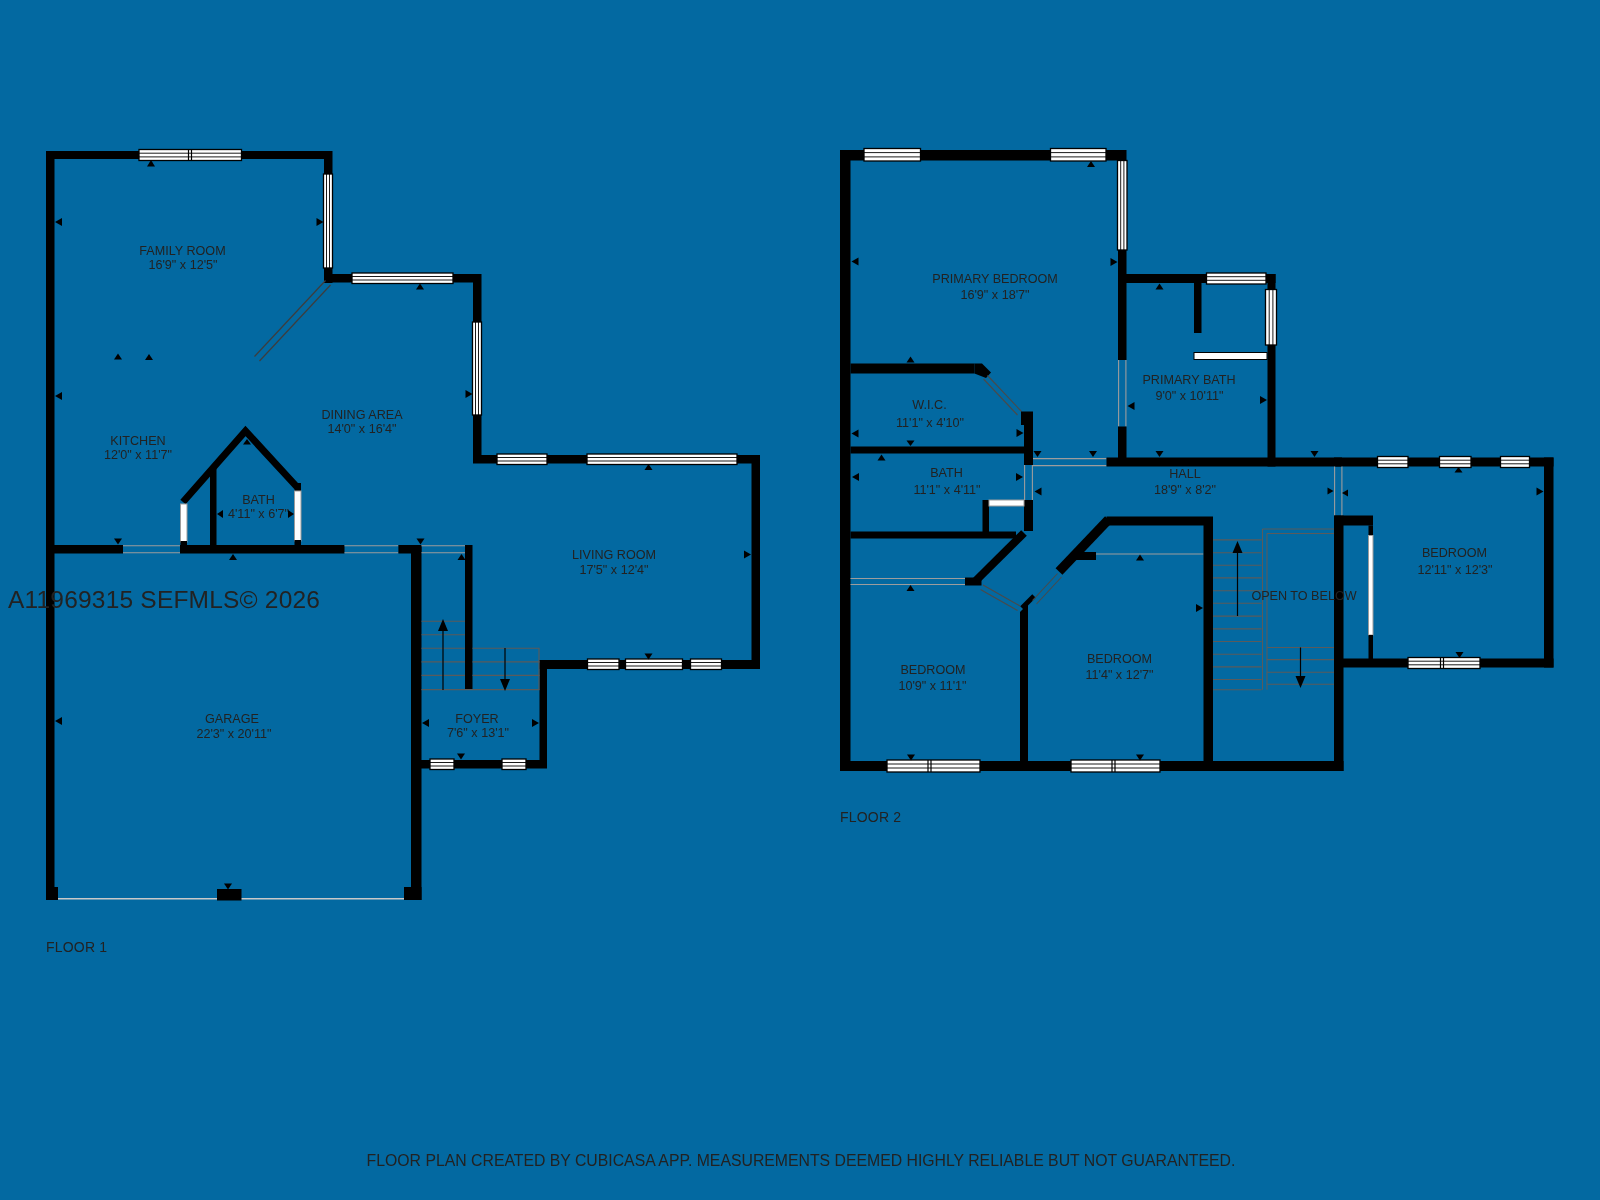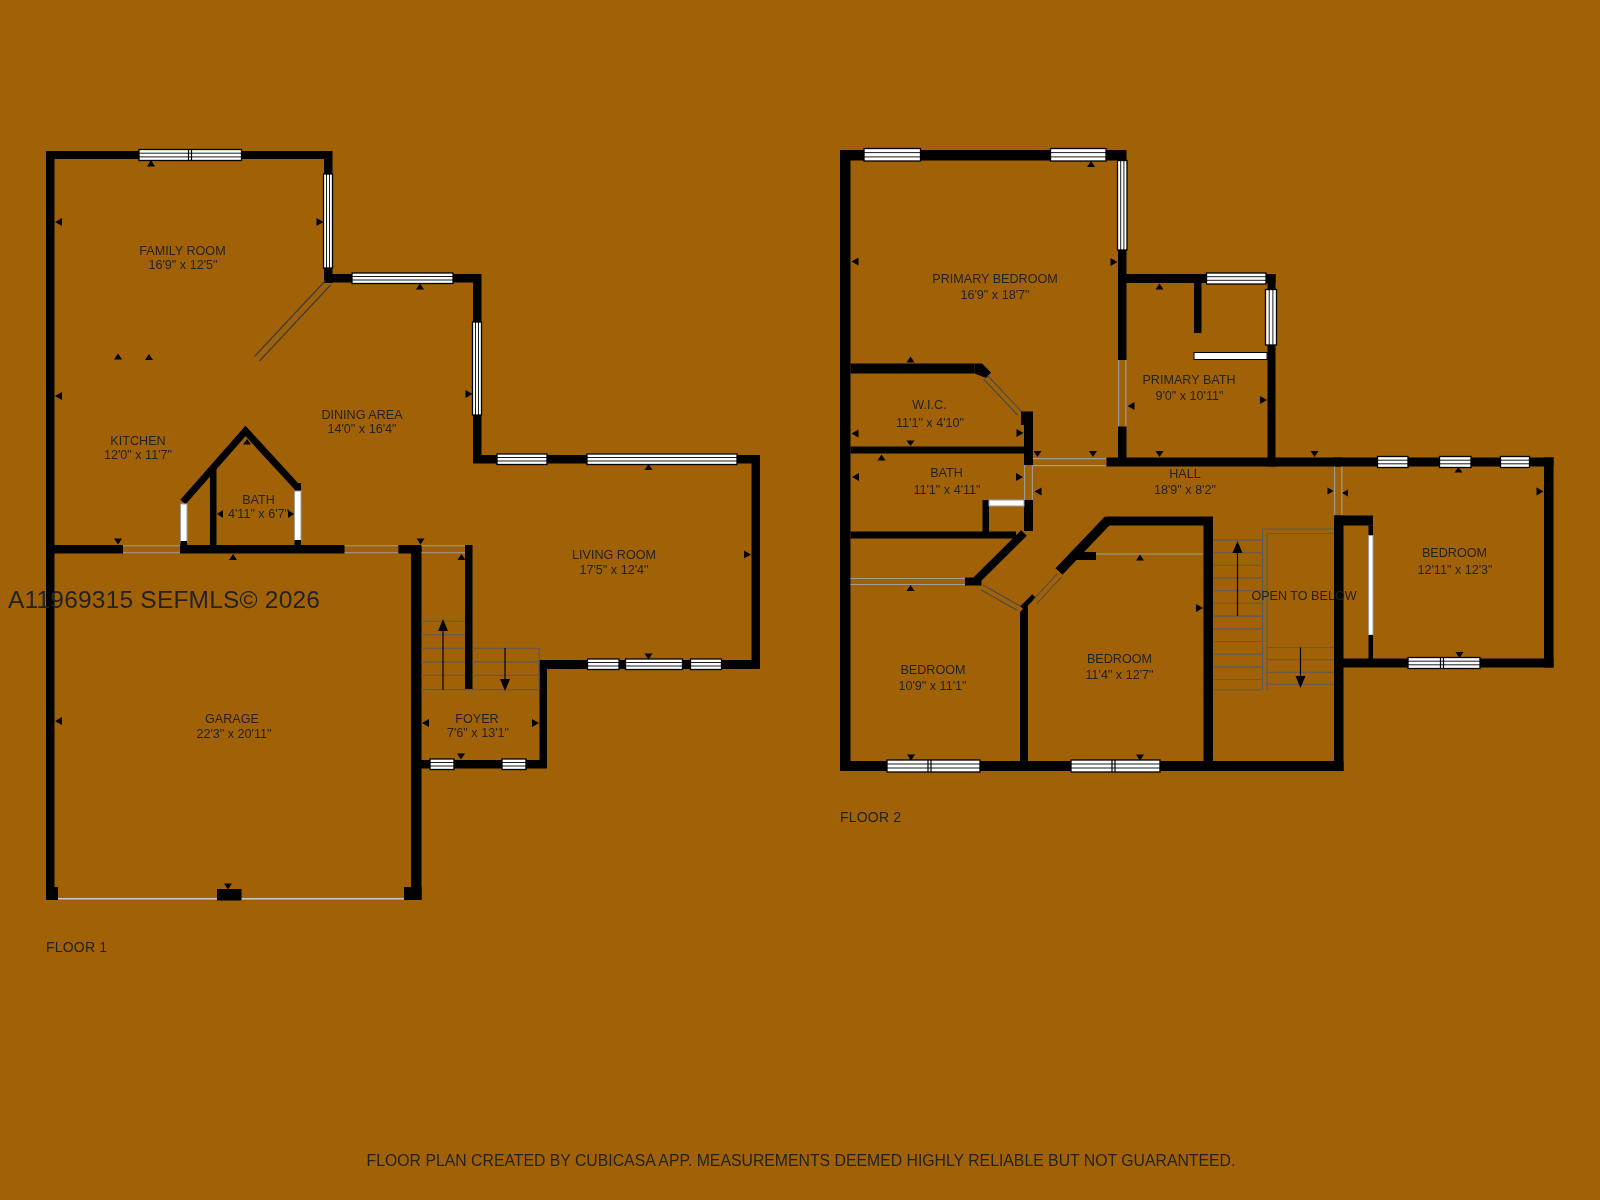--- a/index.html
+++ b/index.html
@@ -1,16 +1,16 @@
 <!DOCTYPE html>
 <html><head>
 <meta charset="utf-8">
 <style>
   html,body{margin:0;padding:0;background:#ffffff;}
-  .page{position:relative;width:1600px;height:1200px;background:#a16207;overflow:hidden;}
+  .page{position:relative;width:1600px;height:1200px;background:#0369a1;overflow:hidden;}
   svg{position:absolute;left:0;top:0;}
   text{font-family:"Liberation Sans", sans-serif;fill:#222222;}
 </style>
 </head>
 <body>
 <div class="page">
 <svg width="1600" height="1200" viewBox="0 0 1600 1200">
 <defs>
 </defs>
 

